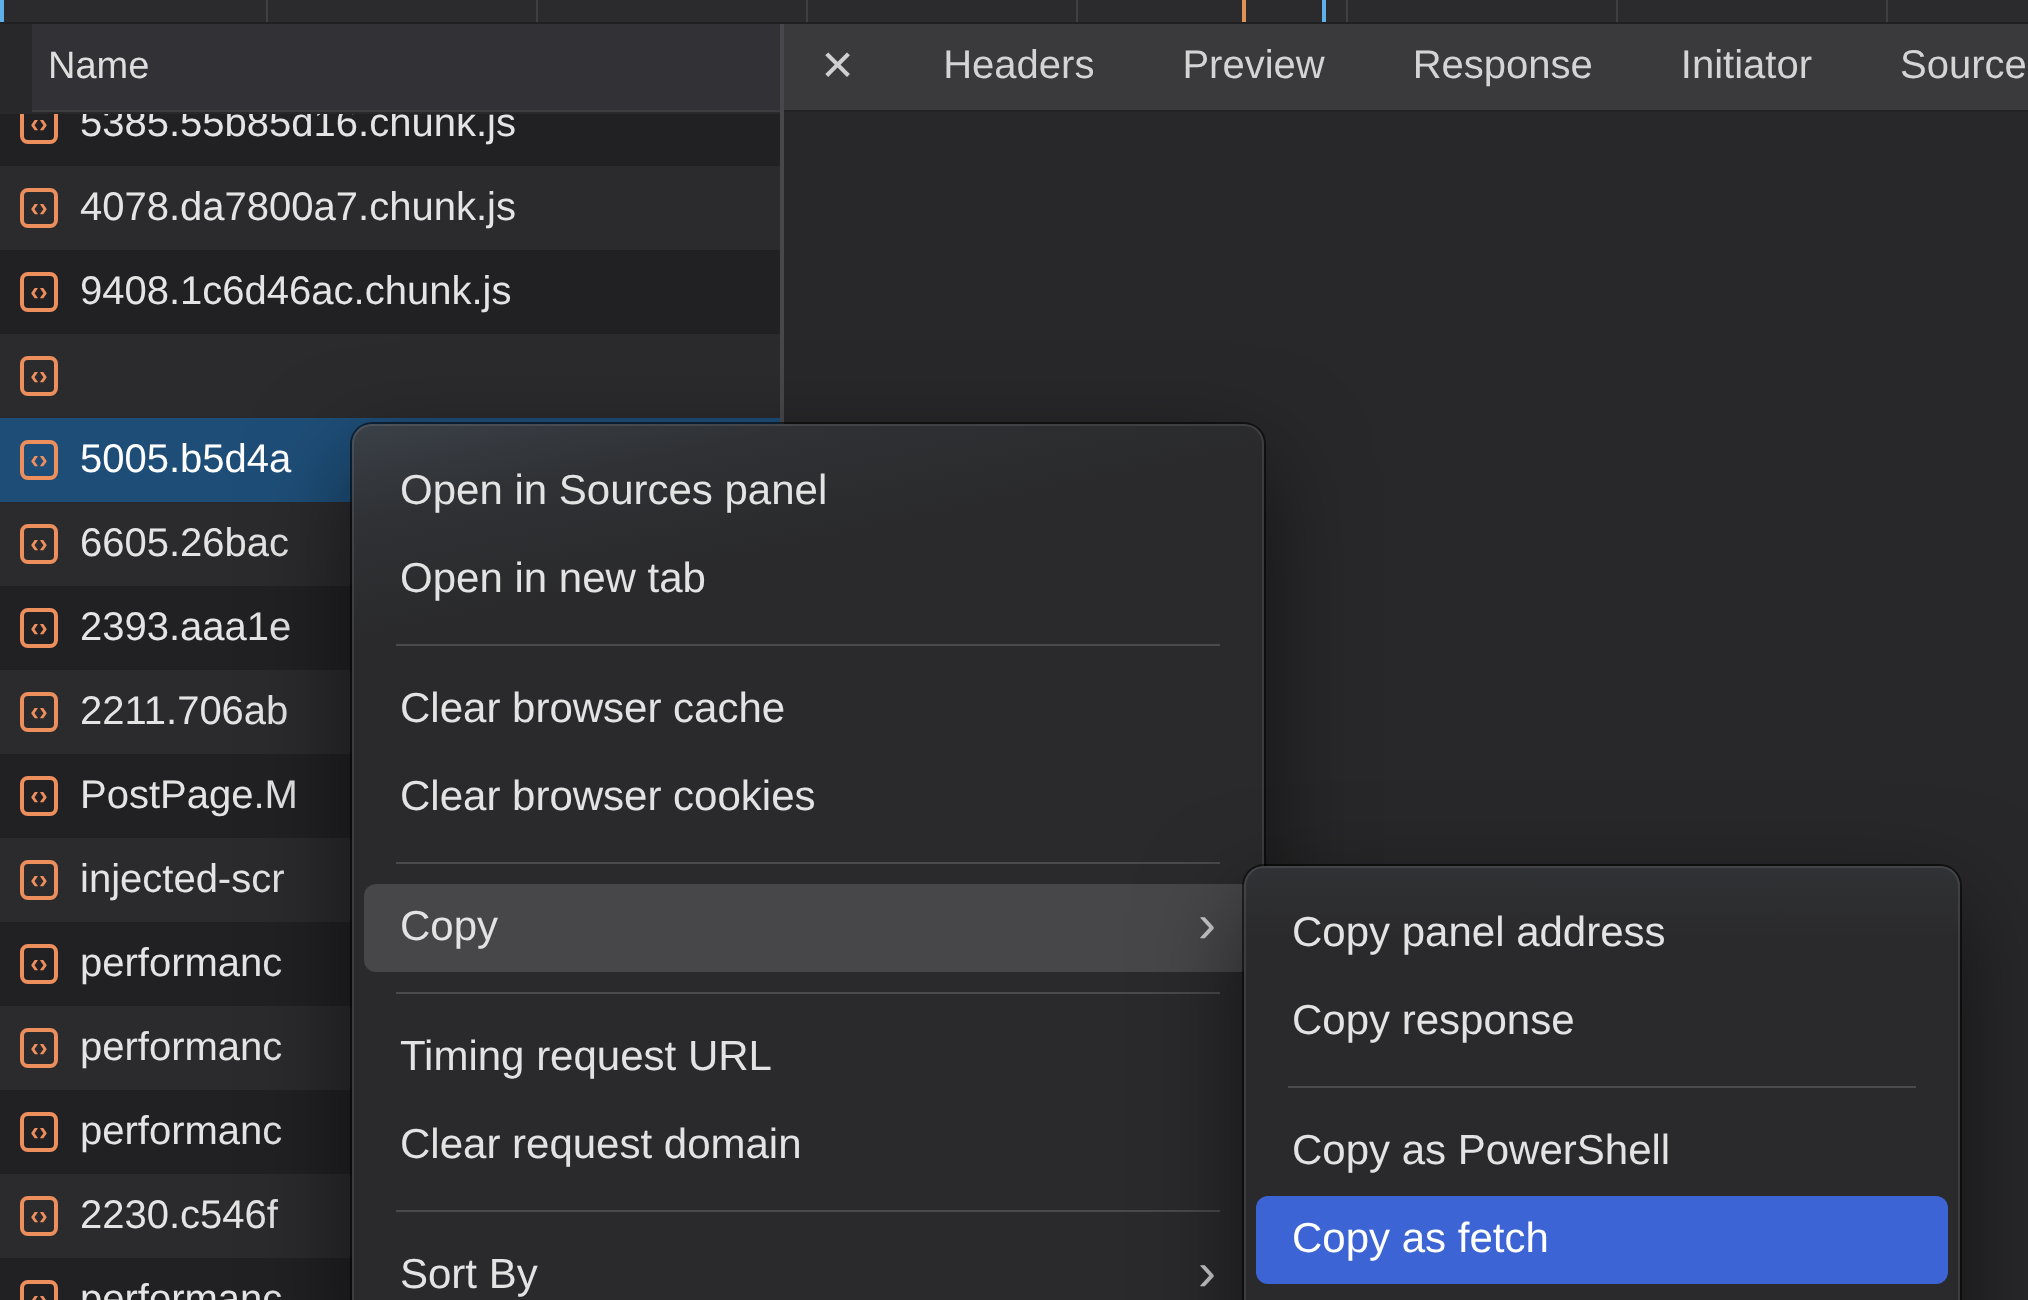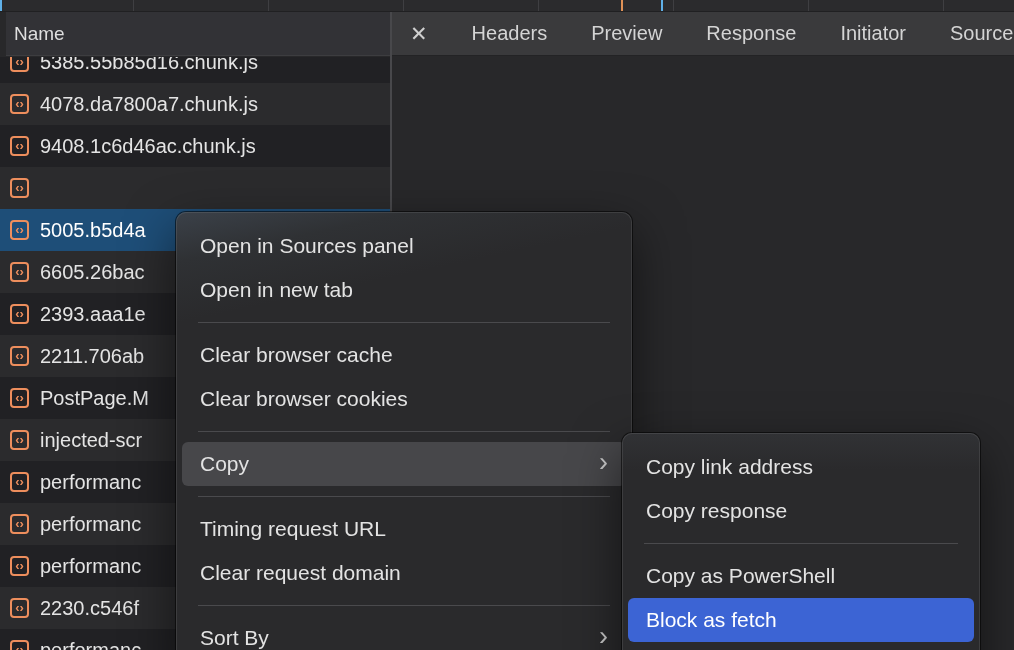--- a/index.html
+++ b/index.html
@@ -15,21 +15,21 @@
     background-image:repeating-linear-gradient(90deg,transparent 0px,transparent 134px,#3f3f42 134px,#3f3f42 135px);
     background-position:-1px 0;
     border-bottom:1px solid #202022;
   }
   .ov-marker{position:absolute;top:0;bottom:0;width:2px;}
   .ov-marker.m-left{left:0;background:var(--marker-blue);}
   .ov-marker.m-orange{left:621px;background:var(--marker-orange);}
   .ov-marker.m-blue{left:661px;background:var(--marker-blue);}
   
   .name-header{
-    position:absolute;left:6px;top:12px;width:390px;height:44px;box-sizing:border-box;
+    position:absolute;left:16px;top:12px;width:390px;height:44px;box-sizing:border-box;
     background:#323236;border-bottom:1px solid #3d3d40;
     display:flex;align-items:center;padding-left:8px;
     color:#dedede;font-size:19px;
   }
   
   .list{
     position:absolute;left:0;top:57px;width:390px;height:593px;
     overflow:hidden;background:#212124;
   }
   .row{
@@ -188,25 +188,25 @@
     </div>
     <div class="msep"></div>
     <div class="mitem">
       <span>Sort By</span>
       <span class="chev">›</span>
     </div>
   </div>
 
 <div class="menu sub">
     <div class="mitem">
-      <span>Copy link address</span>
+      <span>Copy panel address</span>
     </div>
     <div class="mitem">
       <span>Copy response</span>
     </div>
     <div class="msep"></div>
     <div class="mitem">
       <span>Copy as PowerShell</span>
     </div>
     <div class="mitem selected">
-      <span>Block as fetch</span>
+      <span>Copy as fetch</span>
     </div>
   </div>
 
 </body></html>

